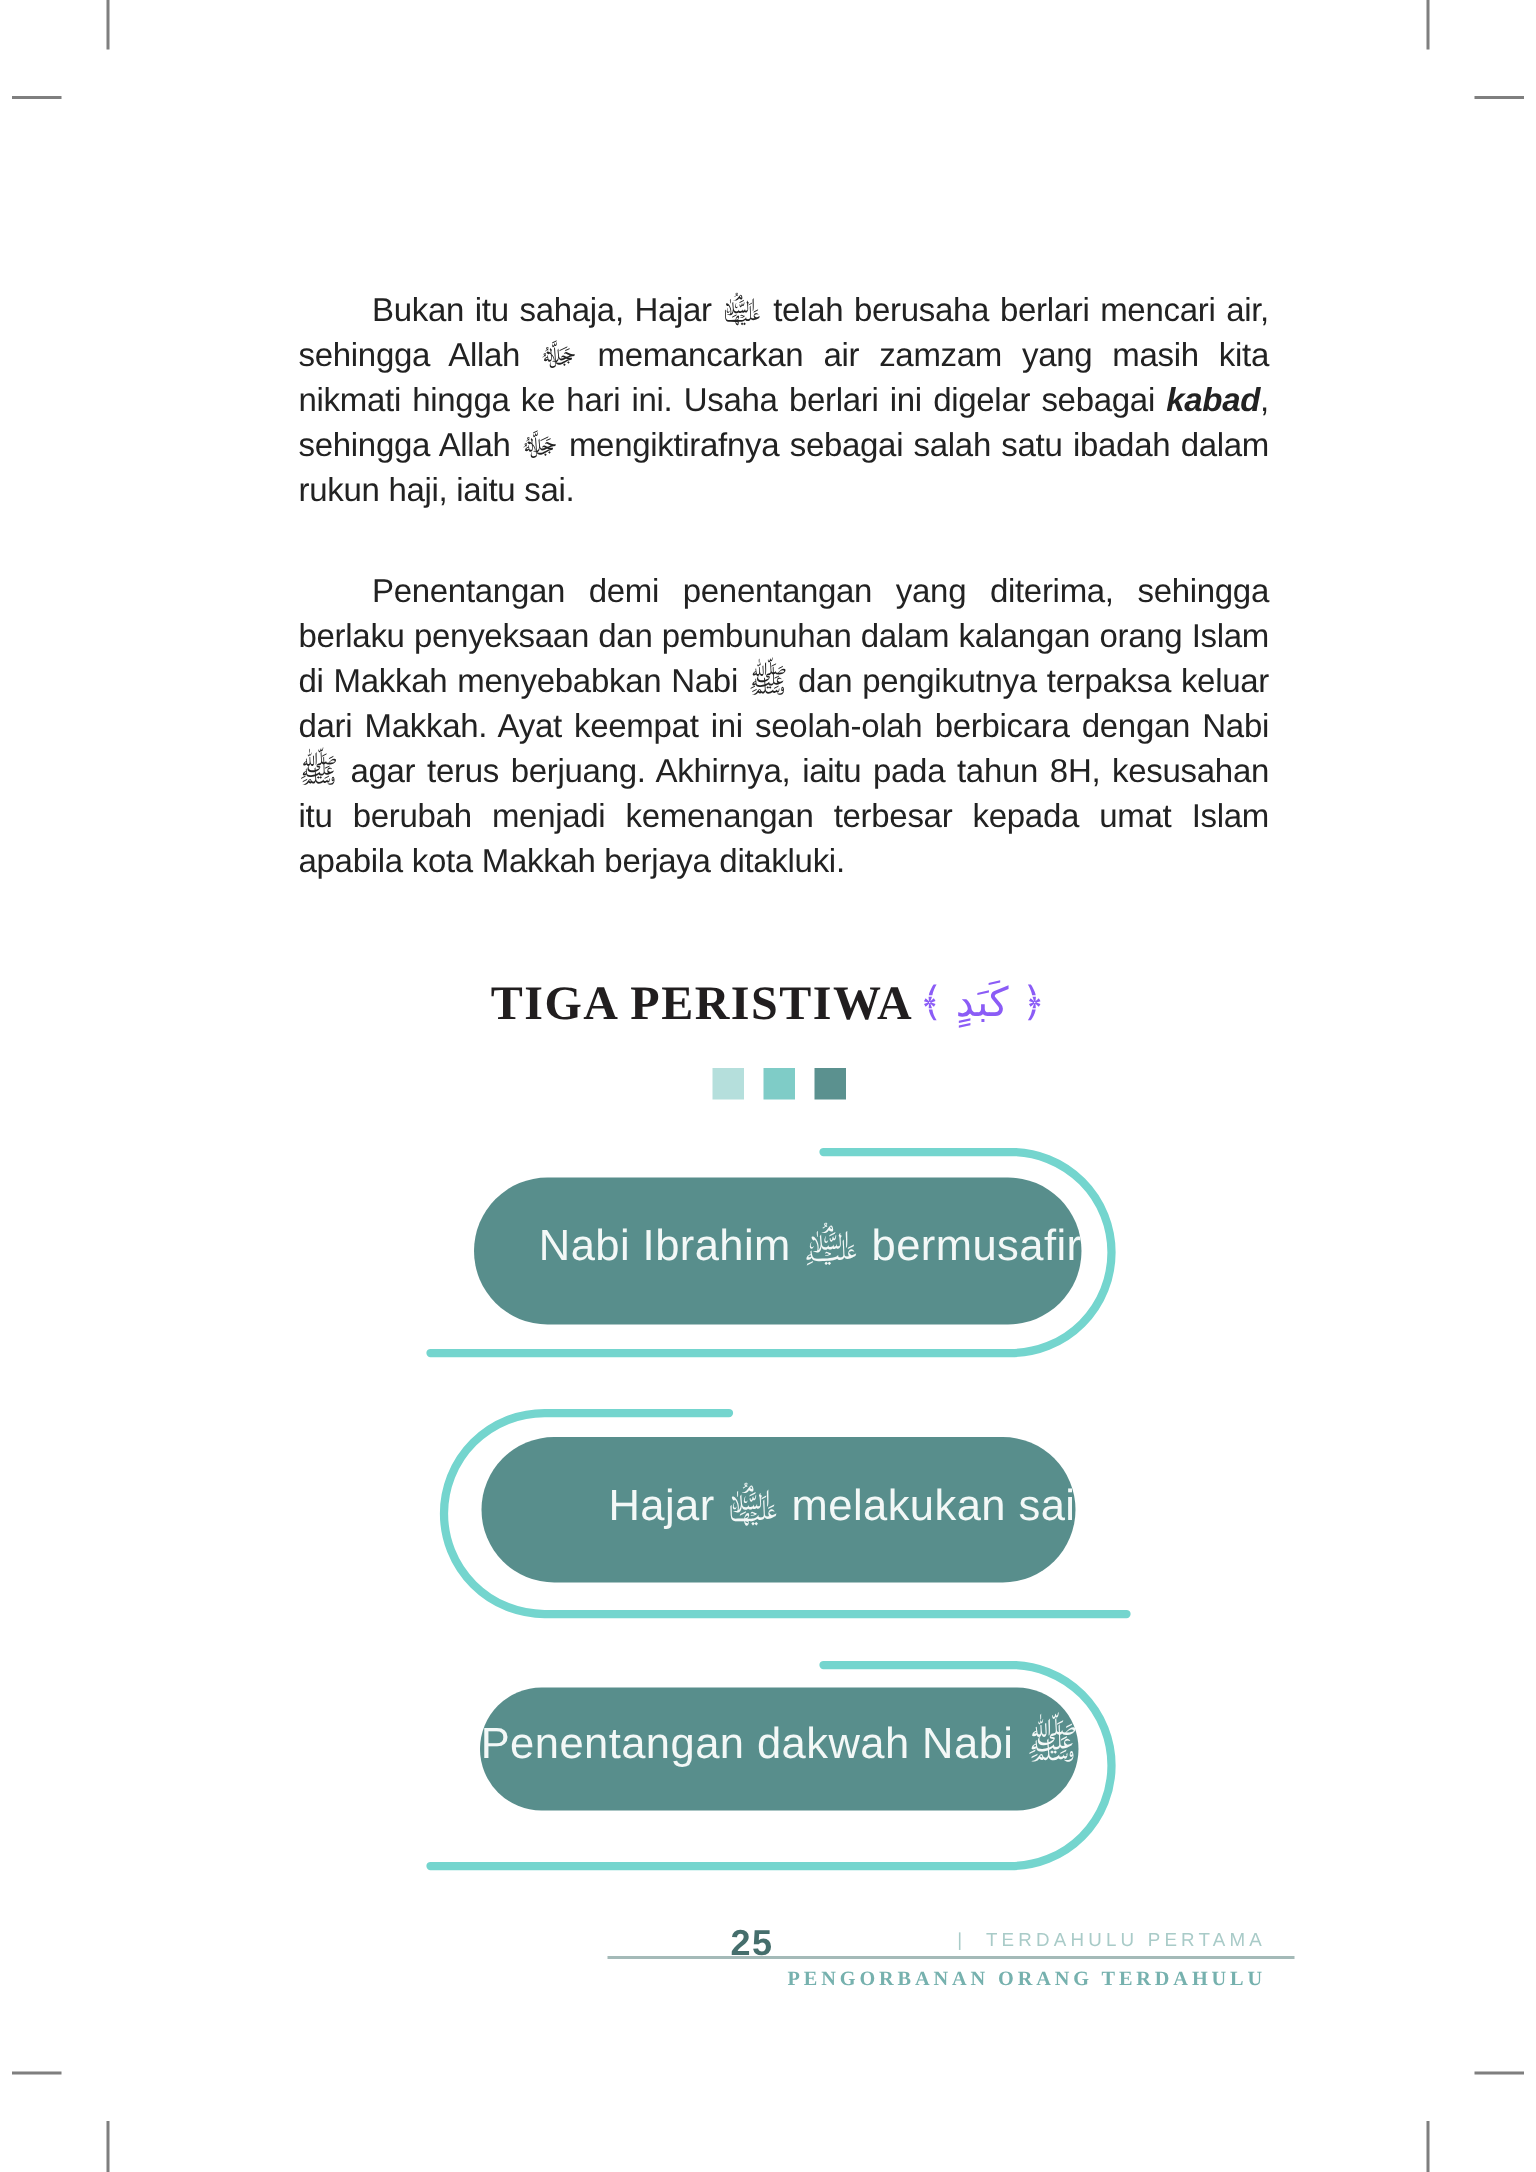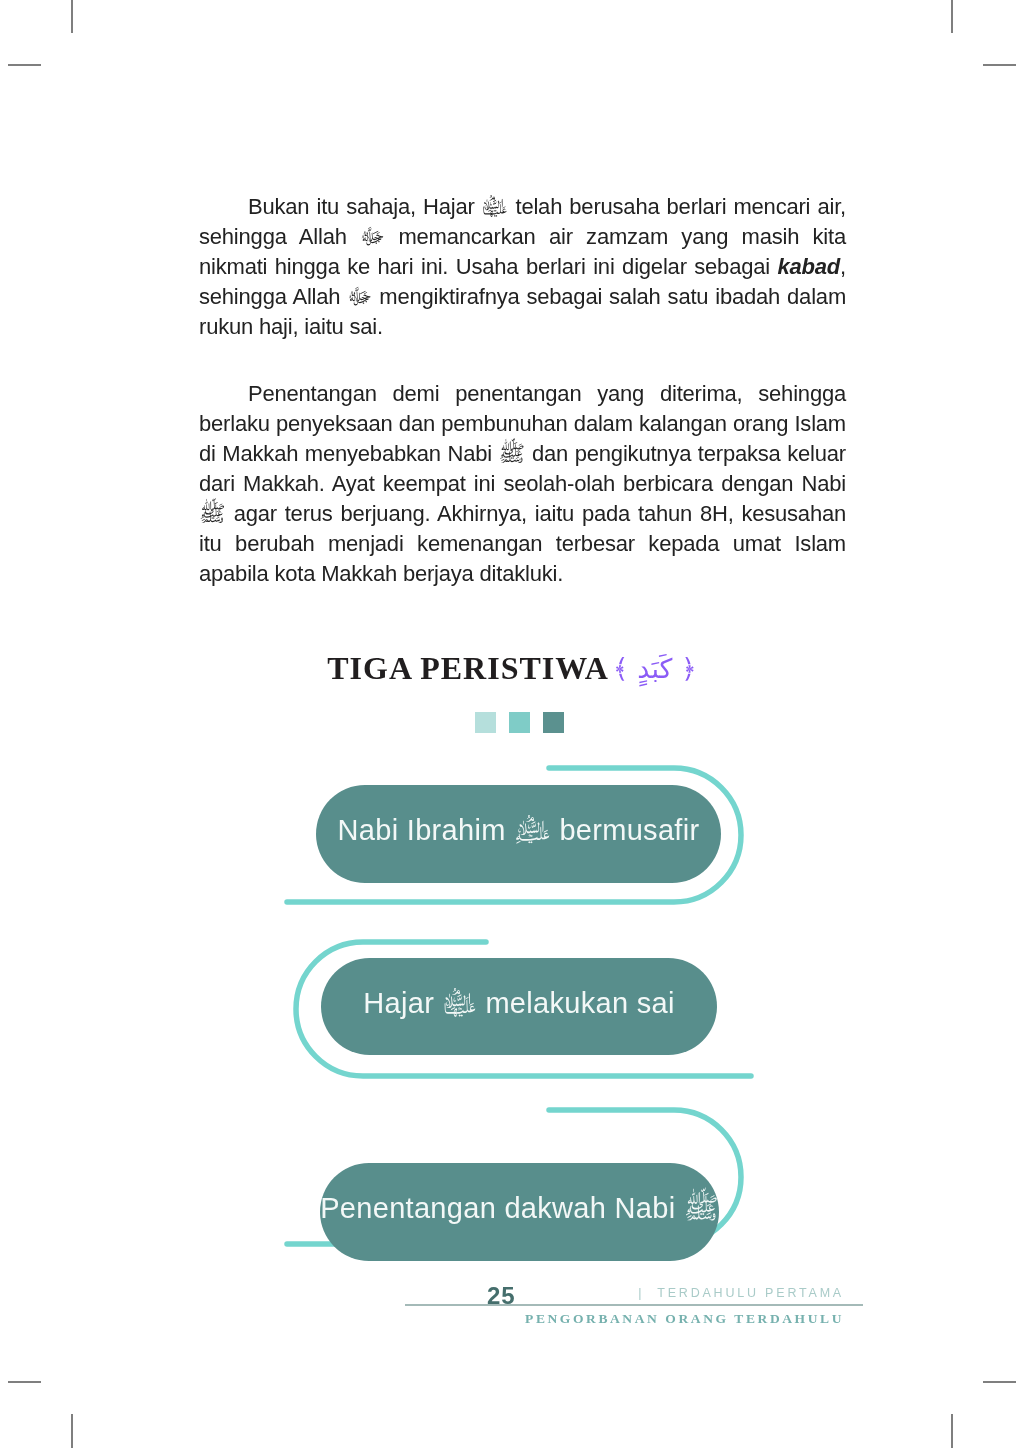--- a/index.html
+++ b/index.html
@@ -51,26 +51,26 @@
   .sq { width:21px; height:21px; }
   .sq-light  { background:#b5dfdc; }
   .sq-medium { background:#7fccc7; }
   .sq-dark   { background:#5b918f; }
 
   
   .pills-area { position:absolute; top:750px; left:0; width:1024px; height:520px; }
   .pills-area svg { position:absolute; left:0; top:0; }
   .pill {
     position:absolute; background:#588e8c; border-radius:50px;
-    display:flex; align-items:center; justify-content:center;
+    display:flex; align-items:center; justify-content:flex-end;
     color:#f3f8f7; font-size:29px; letter-spacing:0.3px;
   }
   .pill-1 { left:316px; top:35px;  width:405px; height:98px; }
   .pill-2 { left:321px; top:208px; width:396px; height:97px; }
-  .pill-3 { left:320px; top:375px; width:399px; height:98px;margin-top:38px; }
+  .pill-3 { left:320px; top:375px; width:399px; height:82px; }
 
   
   .page-number {
     position:absolute; left:487px; top:1282px;
     font-size:24px; font-weight:700; color:#456e6c; letter-spacing:1px;
   }
   .footer-top {
     position:absolute; top:1286px; right:180px;
     display:flex; gap:13px; align-items:baseline;
     font-size:12.5px; letter-spacing:2.8px; color:#a9cbc8; font-weight:400;

